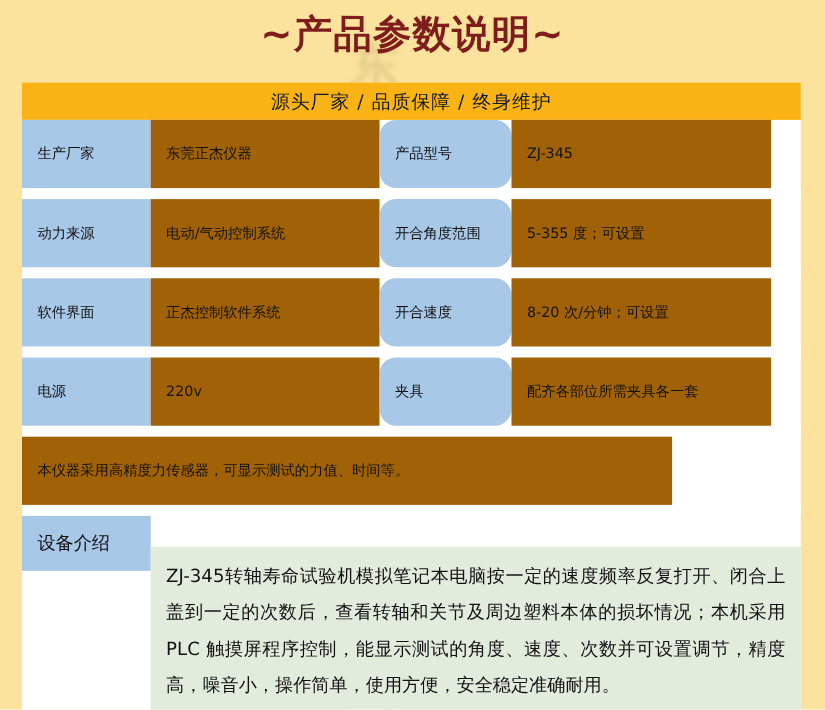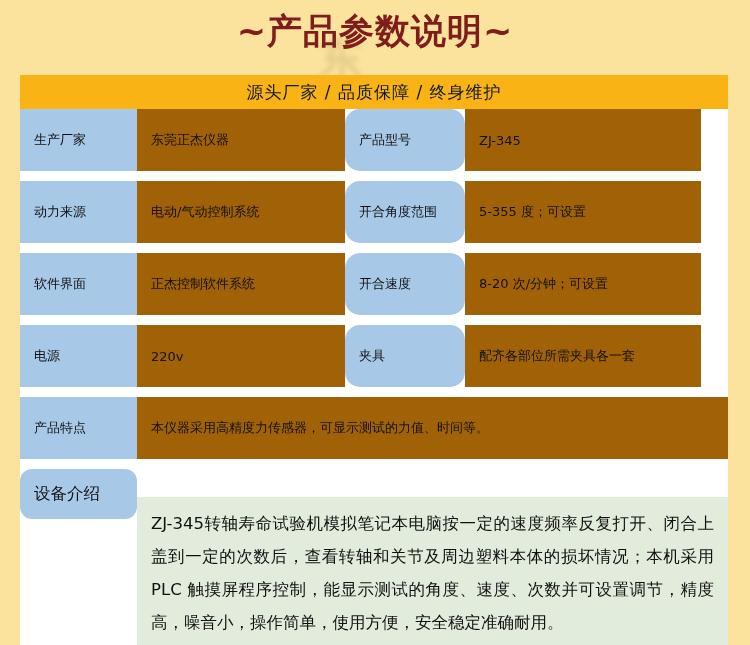--- a/index.html
+++ b/index.html
@@ -135,21 +135,20 @@
     background: #a8c8e8;
     display: flex;
     align-items: center;
     padding-left: 14px;
     box-sizing: border-box;
     font-size: 16.5px;
     color: #111111;
     font-family: "DejaVu Sans", sans-serif;
     position: relative;
     z-index: 3;
-    border-radius: 12px;
   }
   .desc-body {
     width: 591px;
     background: #e2ecdd;
     box-sizing: border-box;
     padding: 10px 14px 14px 14px;
     font-size: 16.5px;
     line-height: 33px;
     color: #111111;
     font-family: "DejaVu Sans", sans-serif;
@@ -206,21 +205,20 @@
   <div class="data-row">
     <div class="cell cell-label w-label1">电源</div>
     <div class="cell cell-value w-value1">220v</div>
     <div class="cell cell-label w-label2">夹具</div>
     <div class="cell cell-value w-value2">配齐各部位所需夹具各一套</div>
   </div>
 
   <div class="gap-row"></div>
 
   <div class="data-row">
-    <div class="cell cell-label w-label1">产品特点</div>
     <div class="cell cell-value w-value-wide">本仪器采用高精度力传感器，可显示测试的力值、时间等。</div>
   </div>
 
   <div class="gap-row"></div>
 
   <div class="desc-row">
     <div class="desc-label-col">
       <div class="desc-label-box">设备介绍</div>
     </div>
     <div class="desc-body">ZJ-345转轴寿命试验机模拟笔记本电脑按一定的速度频率反复打开、闭合上盖到一定的次数后，查看转轴和关节及周边塑料本体的损坏情况；本机采用 PLC 触摸屏程序控制，能显示测试的角度、速度、次数并可设置调节，精度高，噪音小，操作简单，使用方便，安全稳定准确耐用。</div>

